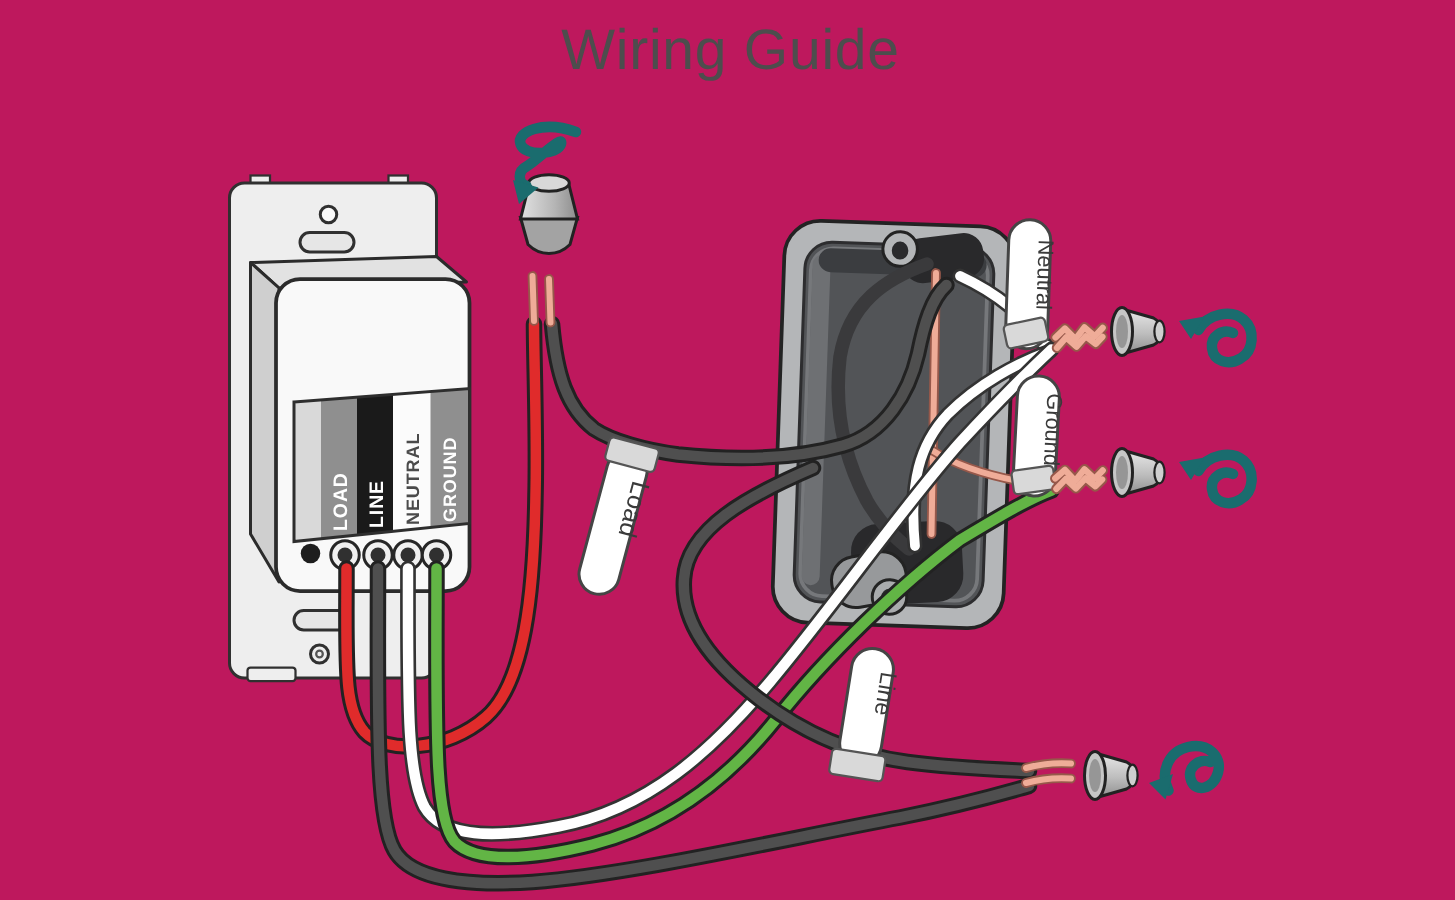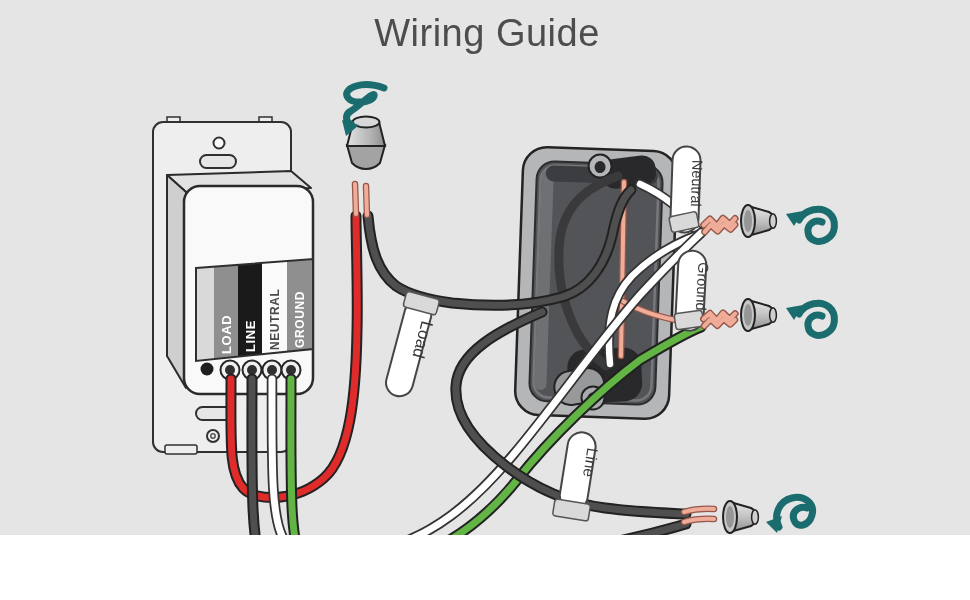--- a/index.html
+++ b/index.html
@@ -1,16 +1,16 @@
 <!DOCTYPE html>
 <html><head>
 <meta charset="utf-8">
 <style>
   html,body{margin:0;padding:0;background:#fff;}
-  .stage{position:relative;width:970px;height:535px;background:#e5e5e5;overflow:hidden;font-family:"Liberation Sans",sans-serif;}
+  .stage{position:relative;width:970px;height:600px;background:#be185d;overflow:hidden;font-family:"Liberation Sans",sans-serif;}
   svg text{font-family:"Liberation Sans",sans-serif;}
   .title-text{font-weight:400;letter-spacing:0.5px;}
   .panel-label{font-weight:700;letter-spacing:0.6px;}
   .tag-label{font-weight:400;fill:#3a3a3a;}
 </style>
 </head>
 <body>
 
 <div class="stage">
 <svg width="970" height="600" viewBox="0 0 970 600" xmlns="http://www.w3.org/2000/svg">

